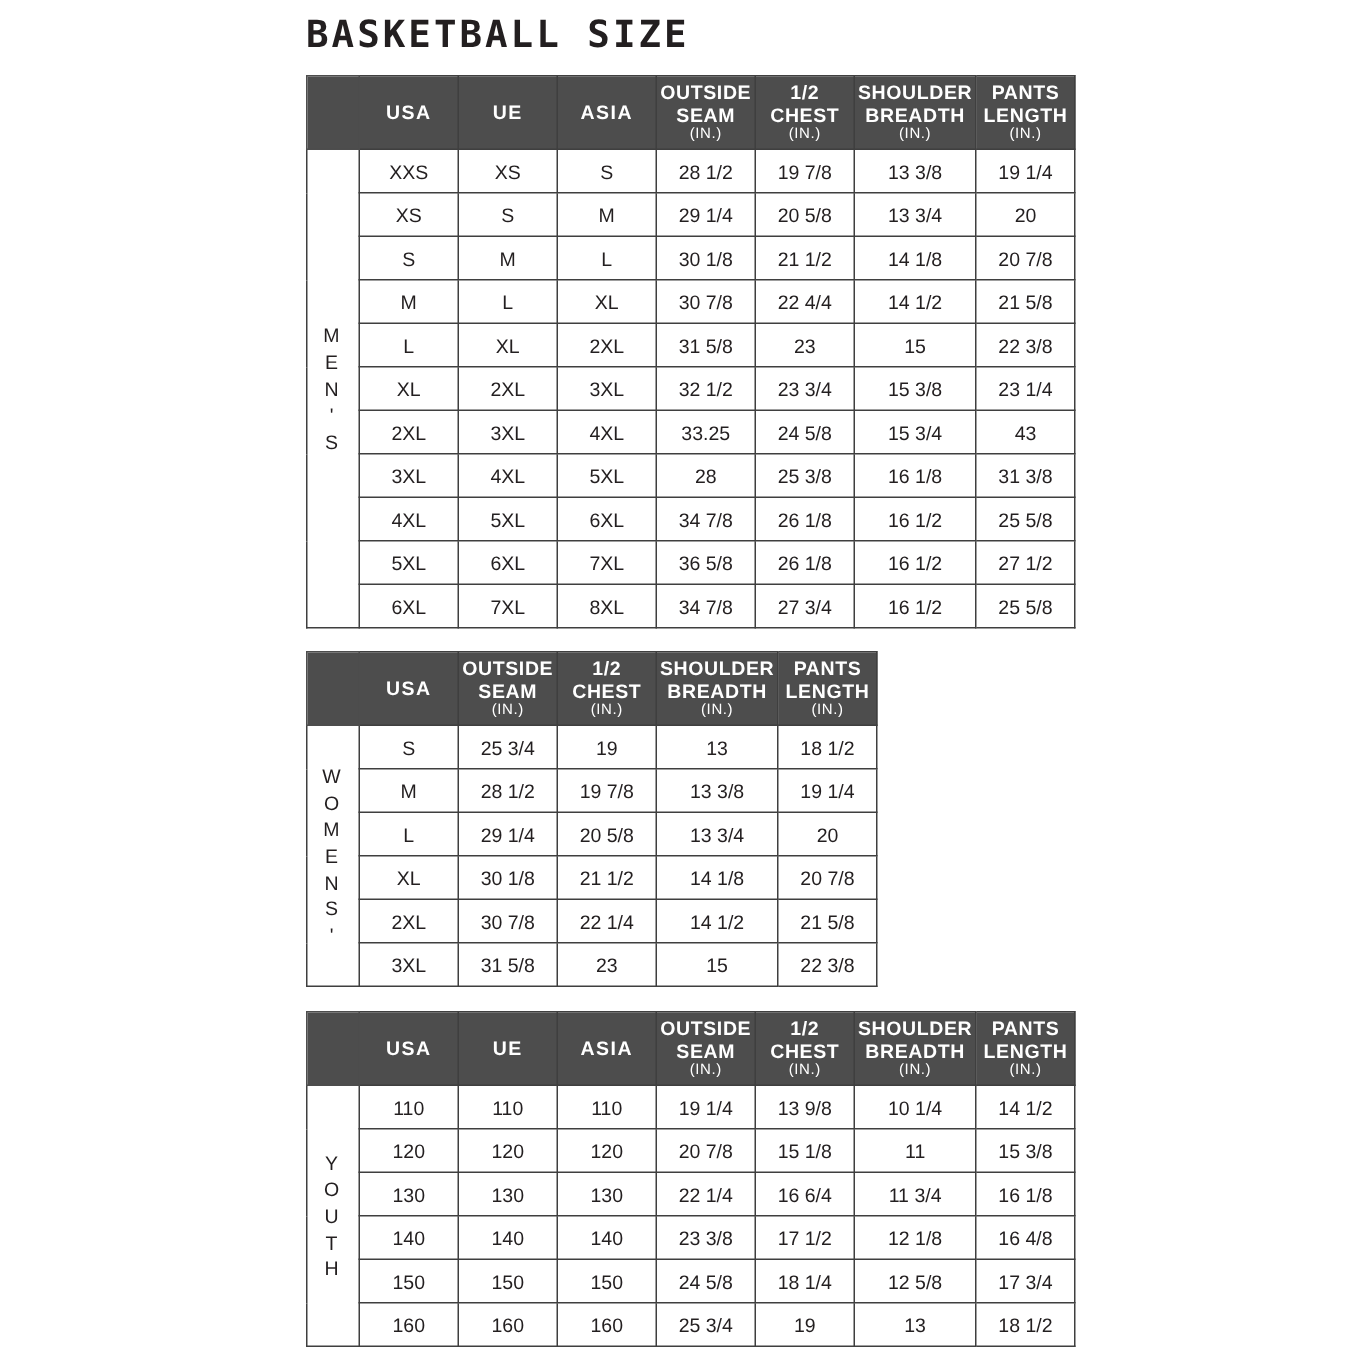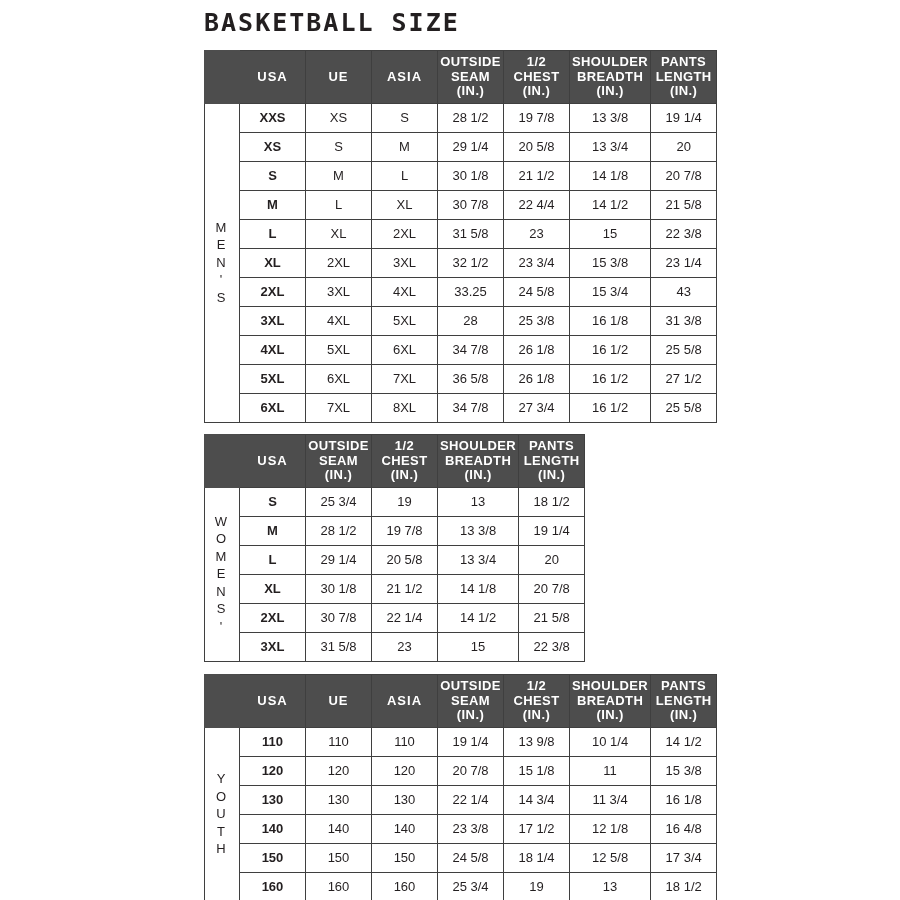--- a/index.html
+++ b/index.html
@@ -56,39 +56,39 @@
   th.big {
     font-size: 16px;
     letter-spacing: 1px;
   }
   th.small {
     font-size: 9.5px;
     letter-spacing: 0.4px;
   }
   th.small .unit {
     display: block;
-    font-size: 13px;
-    font-weight: bold;
+    font-size: 10px;
+    font-weight: normal;
   }
   td.rowlabel {
     font-size: 10px;
     letter-spacing: 2px;
     font-weight: normal;
     width: 34px;
     line-height: 1.35;
     color: #231f20;
   }
   td.rowlabel span {
     display: block;
   }
   td.val {
     height: 28px;
   }
   td.key {
-    font-weight: bold;
+    font-weight: normal;
   }
   
   .t-mens col.c-lab { width: 34px; }
   .t-mens col.c-usa { width: 66px; }
   .t-mens col.c-ue  { width: 66px; }
   .t-mens col.c-asia{ width: 66px; }
   .t-mens col.c-m   { width: 66px; }
 
   .t-womens col.c-lab { width: 34px; }
   .t-womens col.c-usa { width: 66px; }
@@ -402,21 +402,21 @@
           <td class="val">20 7/8</td>
           <td class="val">15 1/8</td>
           <td class="val">11</td>
           <td class="val">15 3/8</td>
         </tr>
         <tr>
           <td class="val key">130</td>
           <td class="val">130</td>
           <td class="val">130</td>
           <td class="val">22 1/4</td>
-          <td class="val">14 3/4</td>
+          <td class="val">16 6/4</td>
           <td class="val">11 3/4</td>
           <td class="val">16 1/8</td>
         </tr>
         <tr>
           <td class="val key">140</td>
           <td class="val">140</td>
           <td class="val">140</td>
           <td class="val">23 3/8</td>
           <td class="val">17 1/2</td>
           <td class="val">12 1/8</td>

